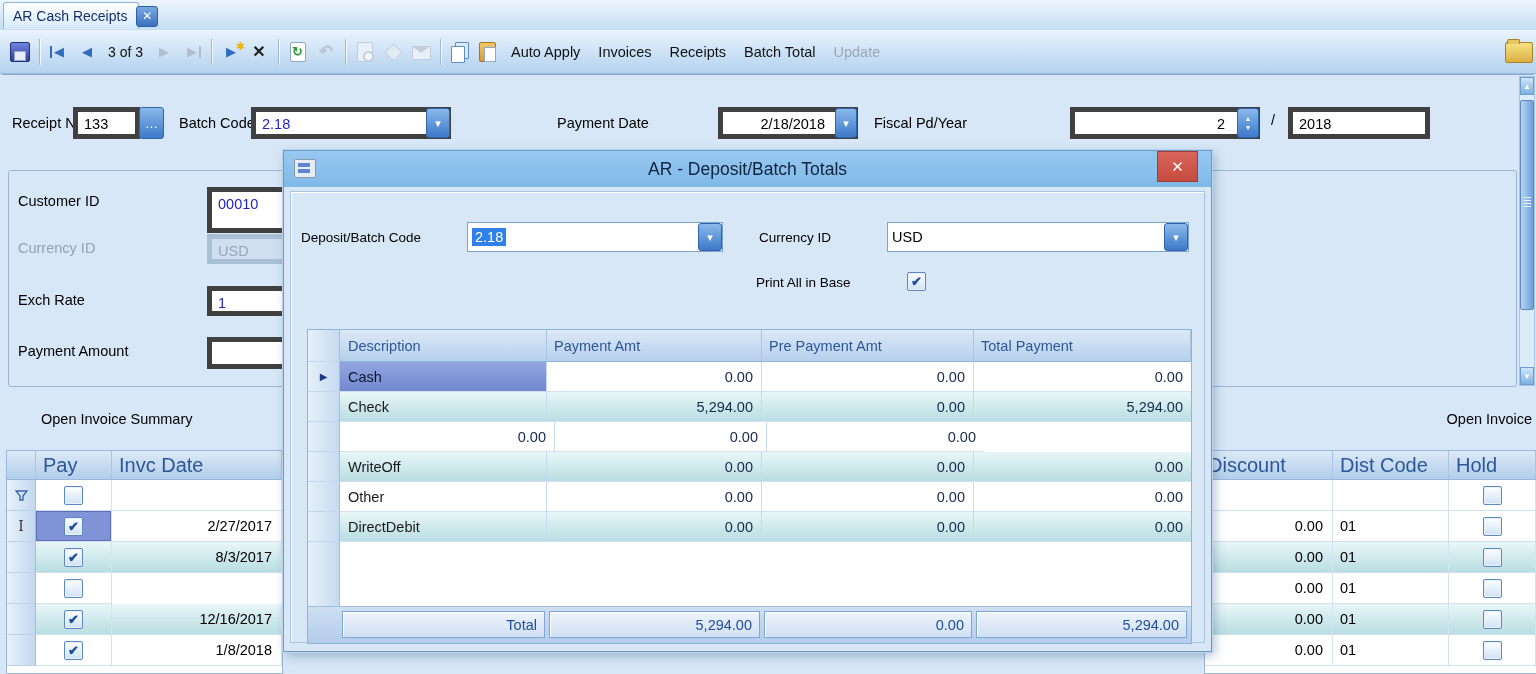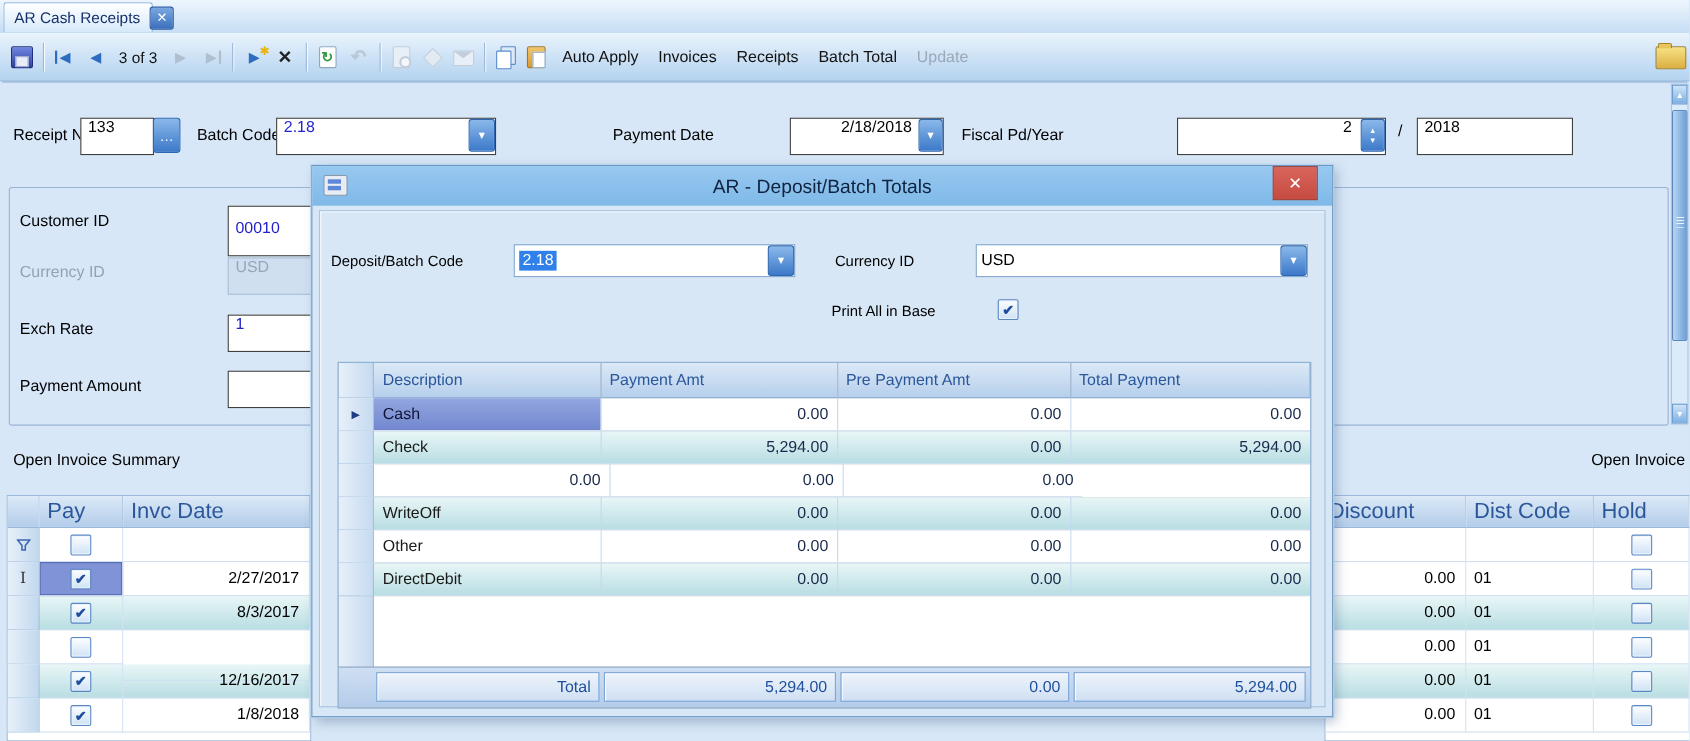--- a/index.html
+++ b/index.html
@@ -49,35 +49,35 @@
   .tbtn.disabled{color:#9aa8b8;cursor:default;}
   .ic-folder{position:absolute;right:3px;top:42px;width:26px;height:19px;
     background:linear-gradient(#f6e284,#dcaf42);border:1px solid #a8822a;border-radius:2px;}
   .ic-folder::before{content:"";position:absolute;left:1px;top:-4px;width:11px;height:4px;
     background:#e8c55c;border:1px solid #a8822a;border-bottom:none;border-radius:2px 2px 0 0;}
 
   
   .formarea{position:absolute;top:74px;left:2px;right:2px;bottom:0;border-top:1px solid #86abd4;background:#d7e7f7;}
   .lbl{position:absolute;font-size:14.5px;color:#000;white-space:nowrap;}
   .lbl.gray{color:#93a2b4;}
-  .field{position:absolute;background:#fff;border:1px solid #404040;box-sizing:border-box;
-    display:flex;align-items:flex-end;padding:16px 6px;font-size:14.5px;color:#000;}
+  .field{position:absolute;background:#fff;border:5px solid #404040;box-sizing:border-box;
+    display:flex;align-items:flex-start;padding:4px 6px;font-size:14.5px;color:#000;}
   .field.disabled{background:#cfdff0;border-color:#a9bfd6;color:#97a6ba;}
   .field .val-right{width:100%;text-align:right;}
   .blue-val{color:#2323cc;}
   .btn-blue{position:absolute;background:linear-gradient(#8ab8ea,#3c79c8);border:1px solid #2f66b0;
     border-radius:3px;color:#fff;display:flex;align-items:center;justify-content:center;
     box-sizing:border-box;cursor:pointer;}
   .combo-arrow{font-size:11px;line-height:1;}
   .spinner{display:flex;flex-direction:column;}
   .spinner span{font-size:8px;line-height:9px;}
   .groupbox{position:absolute;border:1px solid #9ab4d6;border-radius:3px;}
 
   
-  .section-title{position:absolute;font-size:14.5px;color:#000;}
+  .section-title{position:absolute;font-size:14.5px;color:#000;margin-left:29px;}
   .grid{position:absolute;border:1px solid #9ab8da;background:#fff;overflow:hidden;box-sizing:border-box;}
   .g-row{display:flex;box-sizing:border-box;}
   .g-cell{box-sizing:border-box;border-right:1px solid #d4e3f2;border-bottom:1px solid #cfe0f0;
     font-size:14.5px;display:flex;align-items:center;overflow:hidden;}
   .g-sel{background:linear-gradient(90deg,#e8f1fa,#c2d8ee);border-right:1px solid #9fbddd;
     border-bottom:1px solid #bcd2e8;display:flex;align-items:center;justify-content:center;}
   .g-head .g-cell,.g-head .g-sel{background:linear-gradient(#dce9f7,#b3cdea);color:#2b579a;
     border-bottom:1px solid #98b8dc;border-right:1px solid #a8c4e2;}
   .g-head .g-cell{font-size:20px;}
   .row-teal{background:linear-gradient(#e9f6f7,#b7dde2);}

